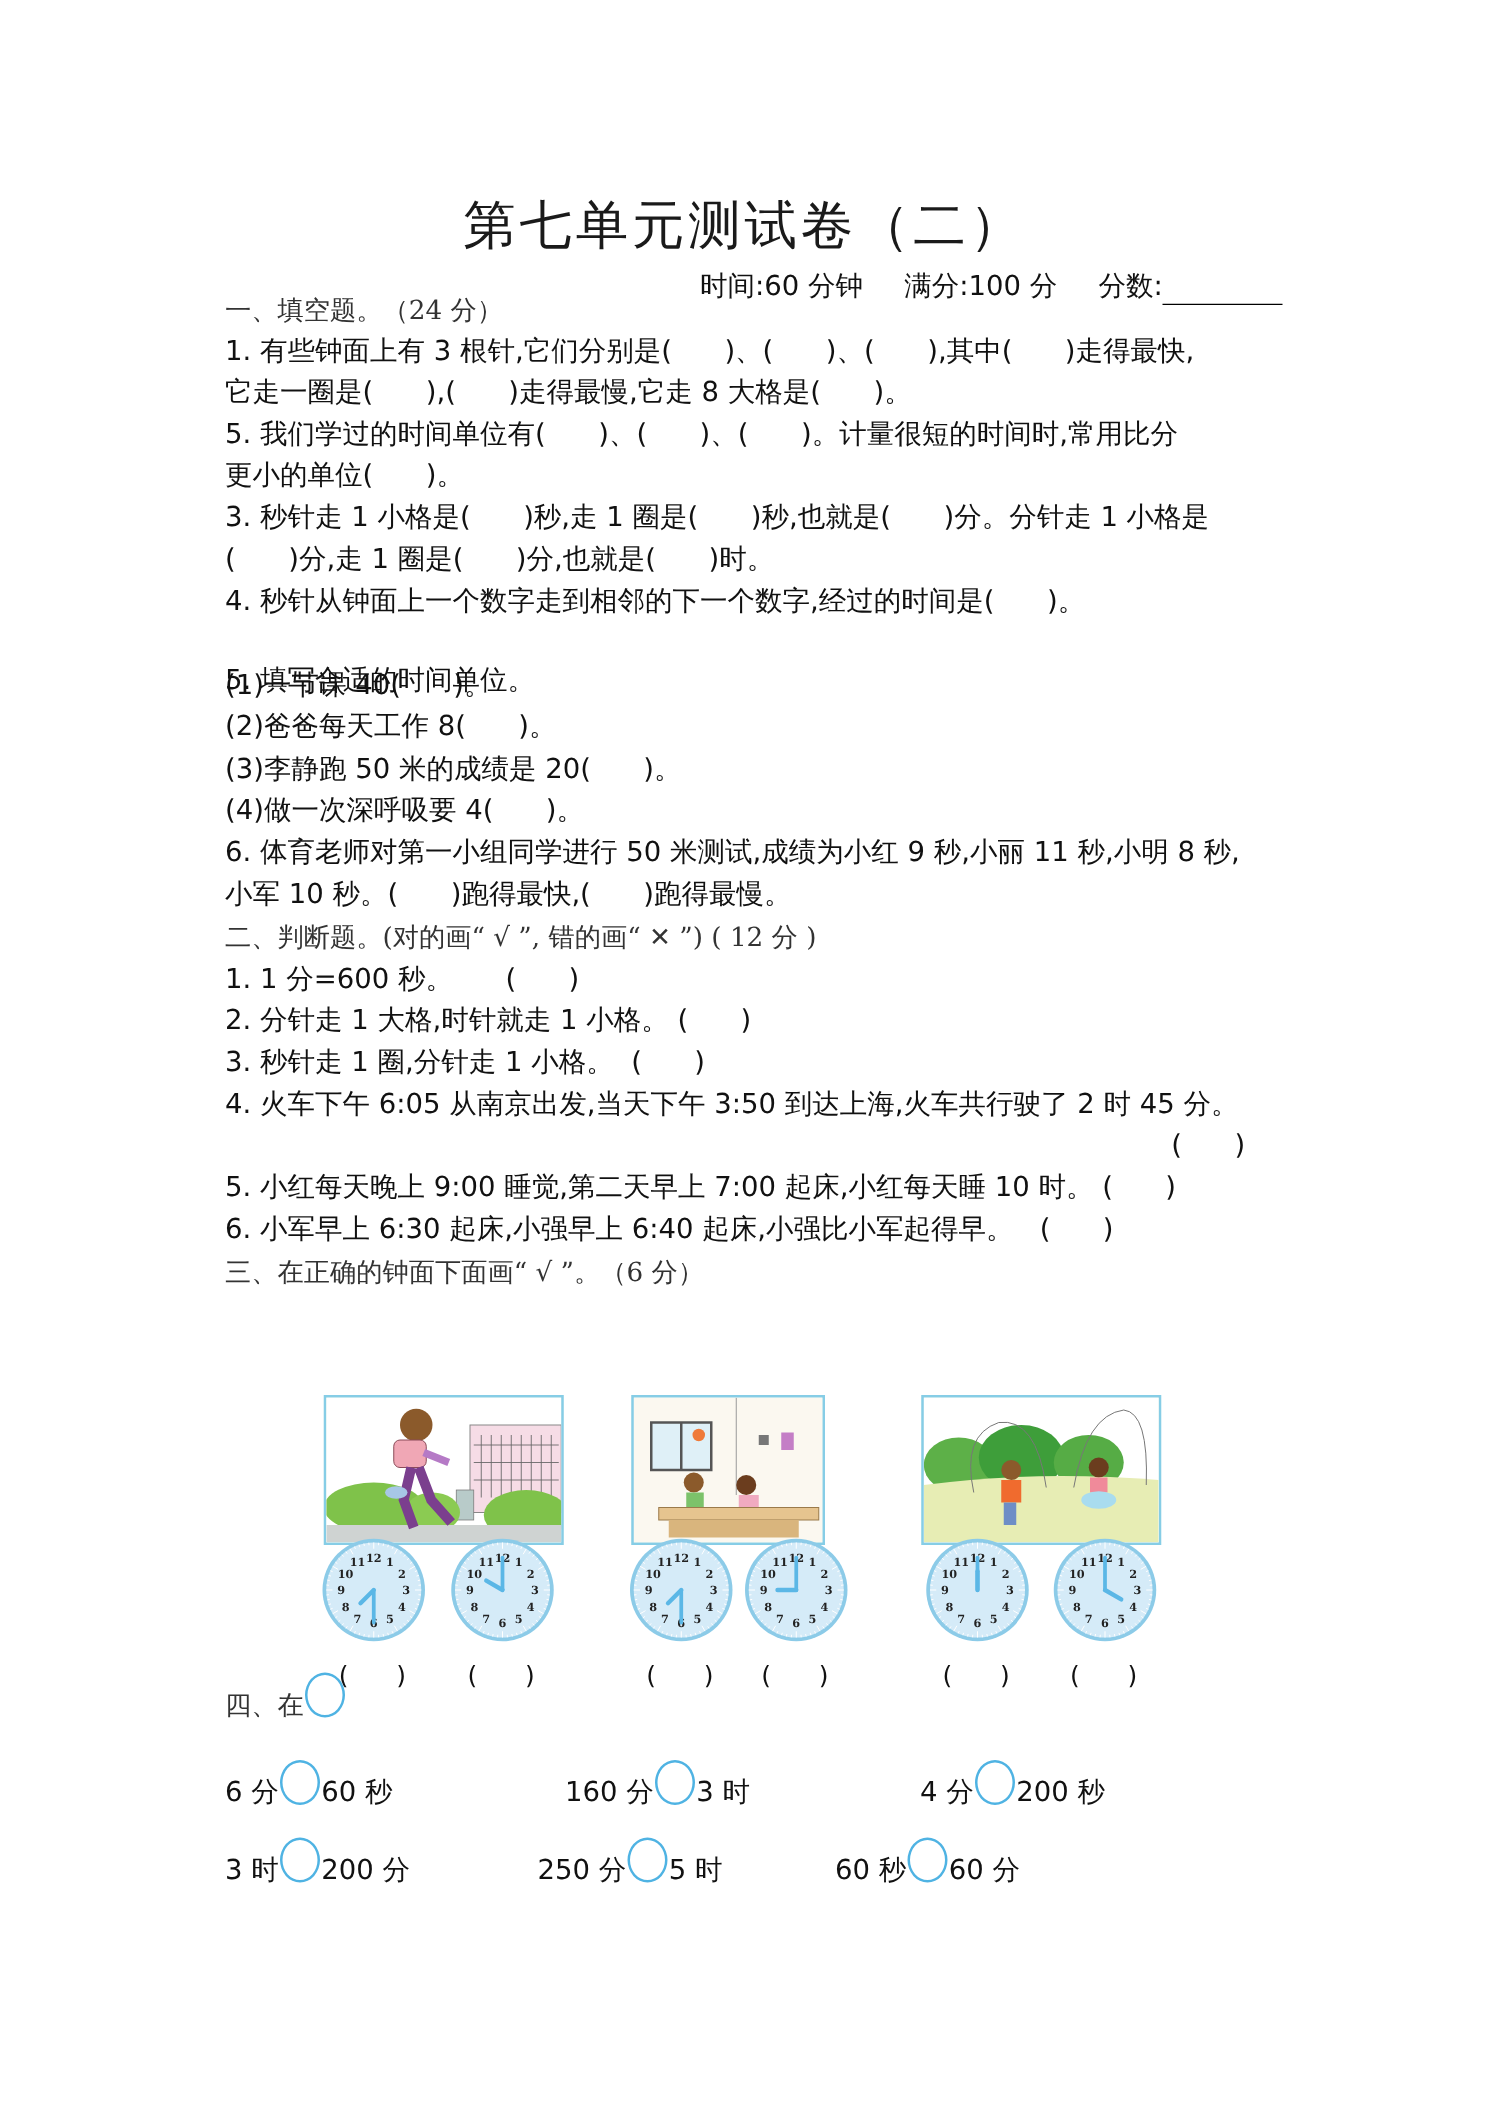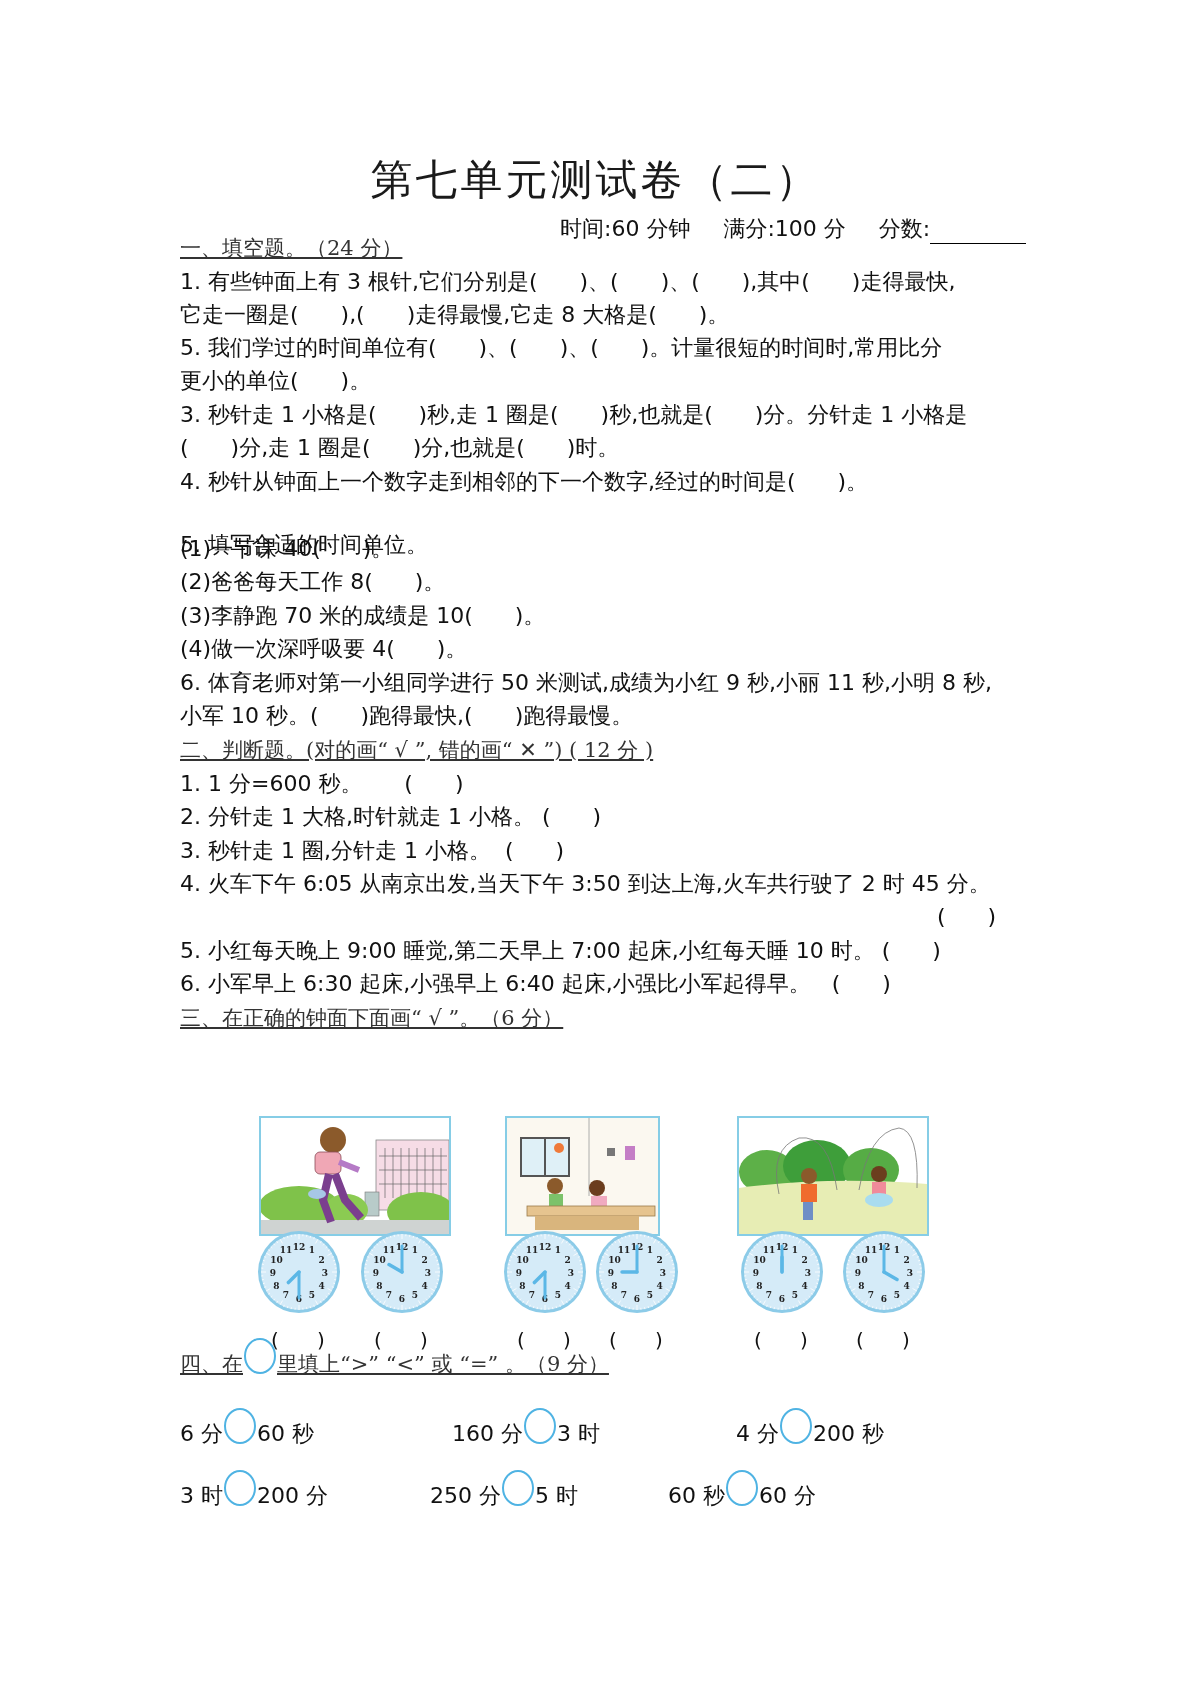--- a/index.html
+++ b/index.html
@@ -16,21 +16,21 @@
   .meta {
     position: absolute; top: 214px; left: 560px; font-size: 22px; color: #111;
     white-space: nowrap;
   }
   .meta span { margin-right: 26px; }
   .meta .blank { display: inline-block; width: 96px; border-bottom: 1.5px solid #000; margin-right: 0; height: 22px; vertical-align: bottom; }
   .line {
     position: absolute; left: 180px; font-size: 22px; white-space: pre; color: #111; line-height: 28px;
   }
   .sec {
-    font-family: "DejaVu Serif", "Liberation Serif", serif; color: #333; font-size: 21px; text-decoration: underline;
+    font-family: "DejaVu Serif", "Liberation Serif", serif; color: #333; font-size: 21px;
   }
   .pics { position: absolute; top: 1116px; left: 0; width: 1191px; height: 0; }
   .pic {
     position: absolute; border: 2px solid #86cde6; background: #f6fbf2; overflow: hidden;
   }
   .clock { position: absolute; width: 84px; height: 84px; }
   .paren { position: absolute; font-size: 20px; white-space: pre; color: #111; }
   .cmp { position: absolute; font-size: 22px; white-space: nowrap; color: #111; display: flex; align-items: center; }
   .circ { display: inline-block; width: 28px; height: 32px; border: 2px solid #4fb3e3; border-radius: 50%; margin: 0 1px; position: relative; top: -8px; }
 </style>
@@ -49,21 +49,21 @@
 <div class="line" style="top:268px">1. 有些钟面上有 3 根针,它们分别是(      )、(      )、(      ),其中(      )走得最快,</div>
 <div class="line" style="top:301px">它走一圈是(      ),(      )走得最慢,它走 8 大格是(      )。</div>
 <div class="line" style="top:334px">5. 我们学过的时间单位有(      )、(      )、(      )。计量很短的时间时,常用比分</div>
 <div class="line" style="top:367px">更小的单位(      )。</div>
 <div class="line" style="top:401px">3. 秒针走 1 小格是(      )秒,走 1 圈是(      )秒,也就是(      )分。分针走 1 小格是</div>
 <div class="line" style="top:434px">(      )分,走 1 圈是(      )分,也就是(      )时。</div>
 <div class="line" style="top:468px">4. 秒针从钟面上一个数字走到相邻的下一个数字,经过的时间是(      )。</div>
 <div class="line" style="top:531px">5. 填写合适的时间单位。</div>
 <div class="line" style="top:535px">(1)一节课 40(      )。</div>
 <div class="line" style="top:568px">(2)爸爸每天工作 8(      )。</div>
-<div class="line" style="top:602px">(3)李静跑 70 米的成绩是 10(      )。</div>
+<div class="line" style="top:602px">(3)李静跑 50 米的成绩是 20(      )。</div>
 <div class="line" style="top:635px">(4)做一次深呼吸要 4(      )。</div>
 <div class="line" style="top:669px">6. 体育老师对第一小组同学进行 50 米测试,成绩为小红 9 秒,小丽 11 秒,小明 8 秒,</div>
 <div class="line" style="top:702px">小军 10 秒。(      )跑得最快,(      )跑得最慢。</div>
 
 <div class="line sec" style="top:736px">二、判断题。(对的画“ √ ”, 错的画“ ✕ ”) ( 12 分 )</div>
 <div class="line" style="top:770px">1. 1 分=600 秒。      (      )</div>
 <div class="line" style="top:803px">2. 分针走 1 大格,时针就走 1 小格。 (      )</div>
 <div class="line" style="top:837px">3. 秒针走 1 圈,分针走 1 小格。  (      )</div>
 <div class="line" style="top:870px">4. 火车下午 6:05 从南京出发,当天下午 3:50 到达上海,火车共行驶了 2 时 45 分。</div>
 <div class="line" style="top:903px; left:937px">(      )</div>
@@ -605,21 +605,20 @@
         <text x="41.99999999999999" y="19.5" font-size="9" font-weight="bold" text-anchor="middle" fill="#222" font-family="DejaVu Serif, serif">12</text>
         <line x1="42" y1="42" x2="54.99038105676658" y2="49.5" stroke="#5bb7e6" stroke-width="3.5" stroke-linecap="round"></line>
         <line x1="42" y1="42" x2="42" y2="16" stroke="#5bb7e6" stroke-width="3" stroke-linecap="round"></line>
       </svg></div>
     <div class="paren" style="left: 856px; top: 1328px;">(      )</div>
   </div>
 
 <div class="cmp" style="top:1346px; left:180px">
   <span class="sec">四、在</span>
     <span class="circ"></span>
-    <span class="sec">里填上“&gt;” “&lt;” 或 “=” 。（9 分）</span>
 </div>
 
 <div class="cmp" style="top:1416px; left:180px">
   <span>6 分</span>
     <span class="circ"></span>
     <span>60 秒</span>
 </div>
 <div class="cmp" style="top:1416px; left:452px">
   <span>160 分</span>
     <span class="circ"></span>

